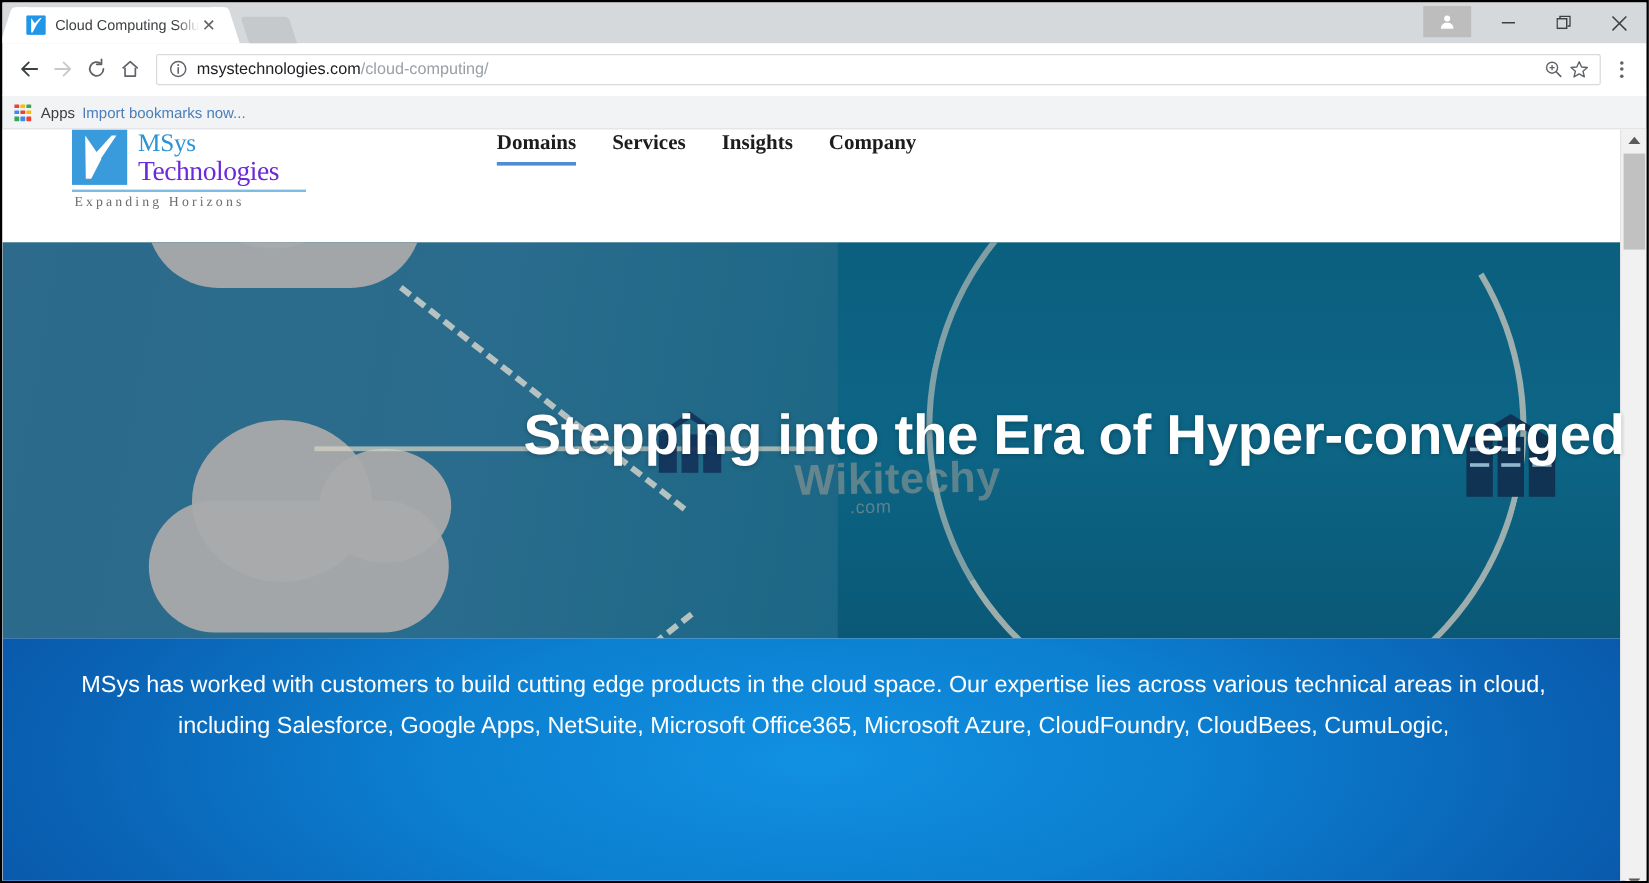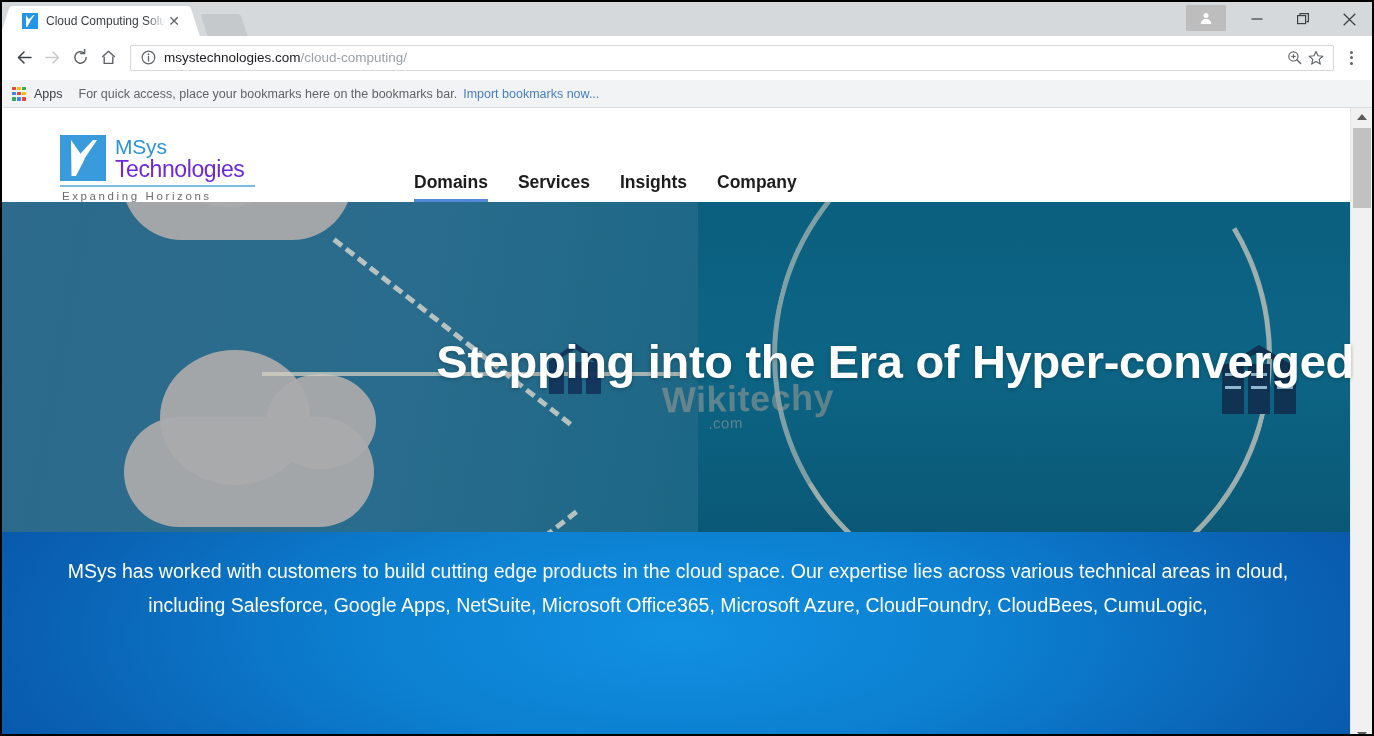--- a/index.html
+++ b/index.html
@@ -201,22 +201,23 @@
     left: 0; top: 0;
     width: 1352px;
     height: 636px;
   }
 
   
   .site-header {
     height: 94px;
     background: #ffffff;
     display: flex;
-    align-items: flex-end;
+    align-items: flex-start;
     padding-left: 58px;
+    font-family: Liberation Serif, serif;
   }
   .logo { display:flex; flex-direction:column; width: 195px; }
   .logo-row { display:flex; align-items:center; }
   .logo-mark {
     width: 46px; height: 46px;
     background: #3a9bdc;
     flex: 0 0 46px;
     position: relative;
     overflow: hidden;
   }
@@ -519,21 +520,20 @@
         <i style="background:#fbbc05"></i>
         <i style="background:#34a853"></i>
       <i style="background:#4285f4"></i>
         <i style="background:#ea4335"></i>
         <i style="background:#fbbc05"></i>
       <i style="background:#34a853"></i>
         <i style="background:#4285f4"></i>
         <i style="background:#ea4335"></i>
     </span>
     <span class="apps-label">Apps</span>
-    <span class="bm-hint">For quick access, place your bookmarks here on the bookmarks bar.</span>
     <span class="bm-link">Import bookmarks now...</span>
   </div>
 
   <div class="viewport">
     <div class="page">
 
       <div class="site-header">
         <div class="logo">
           <div class="logo-row">
             <span class="logo-mark">

